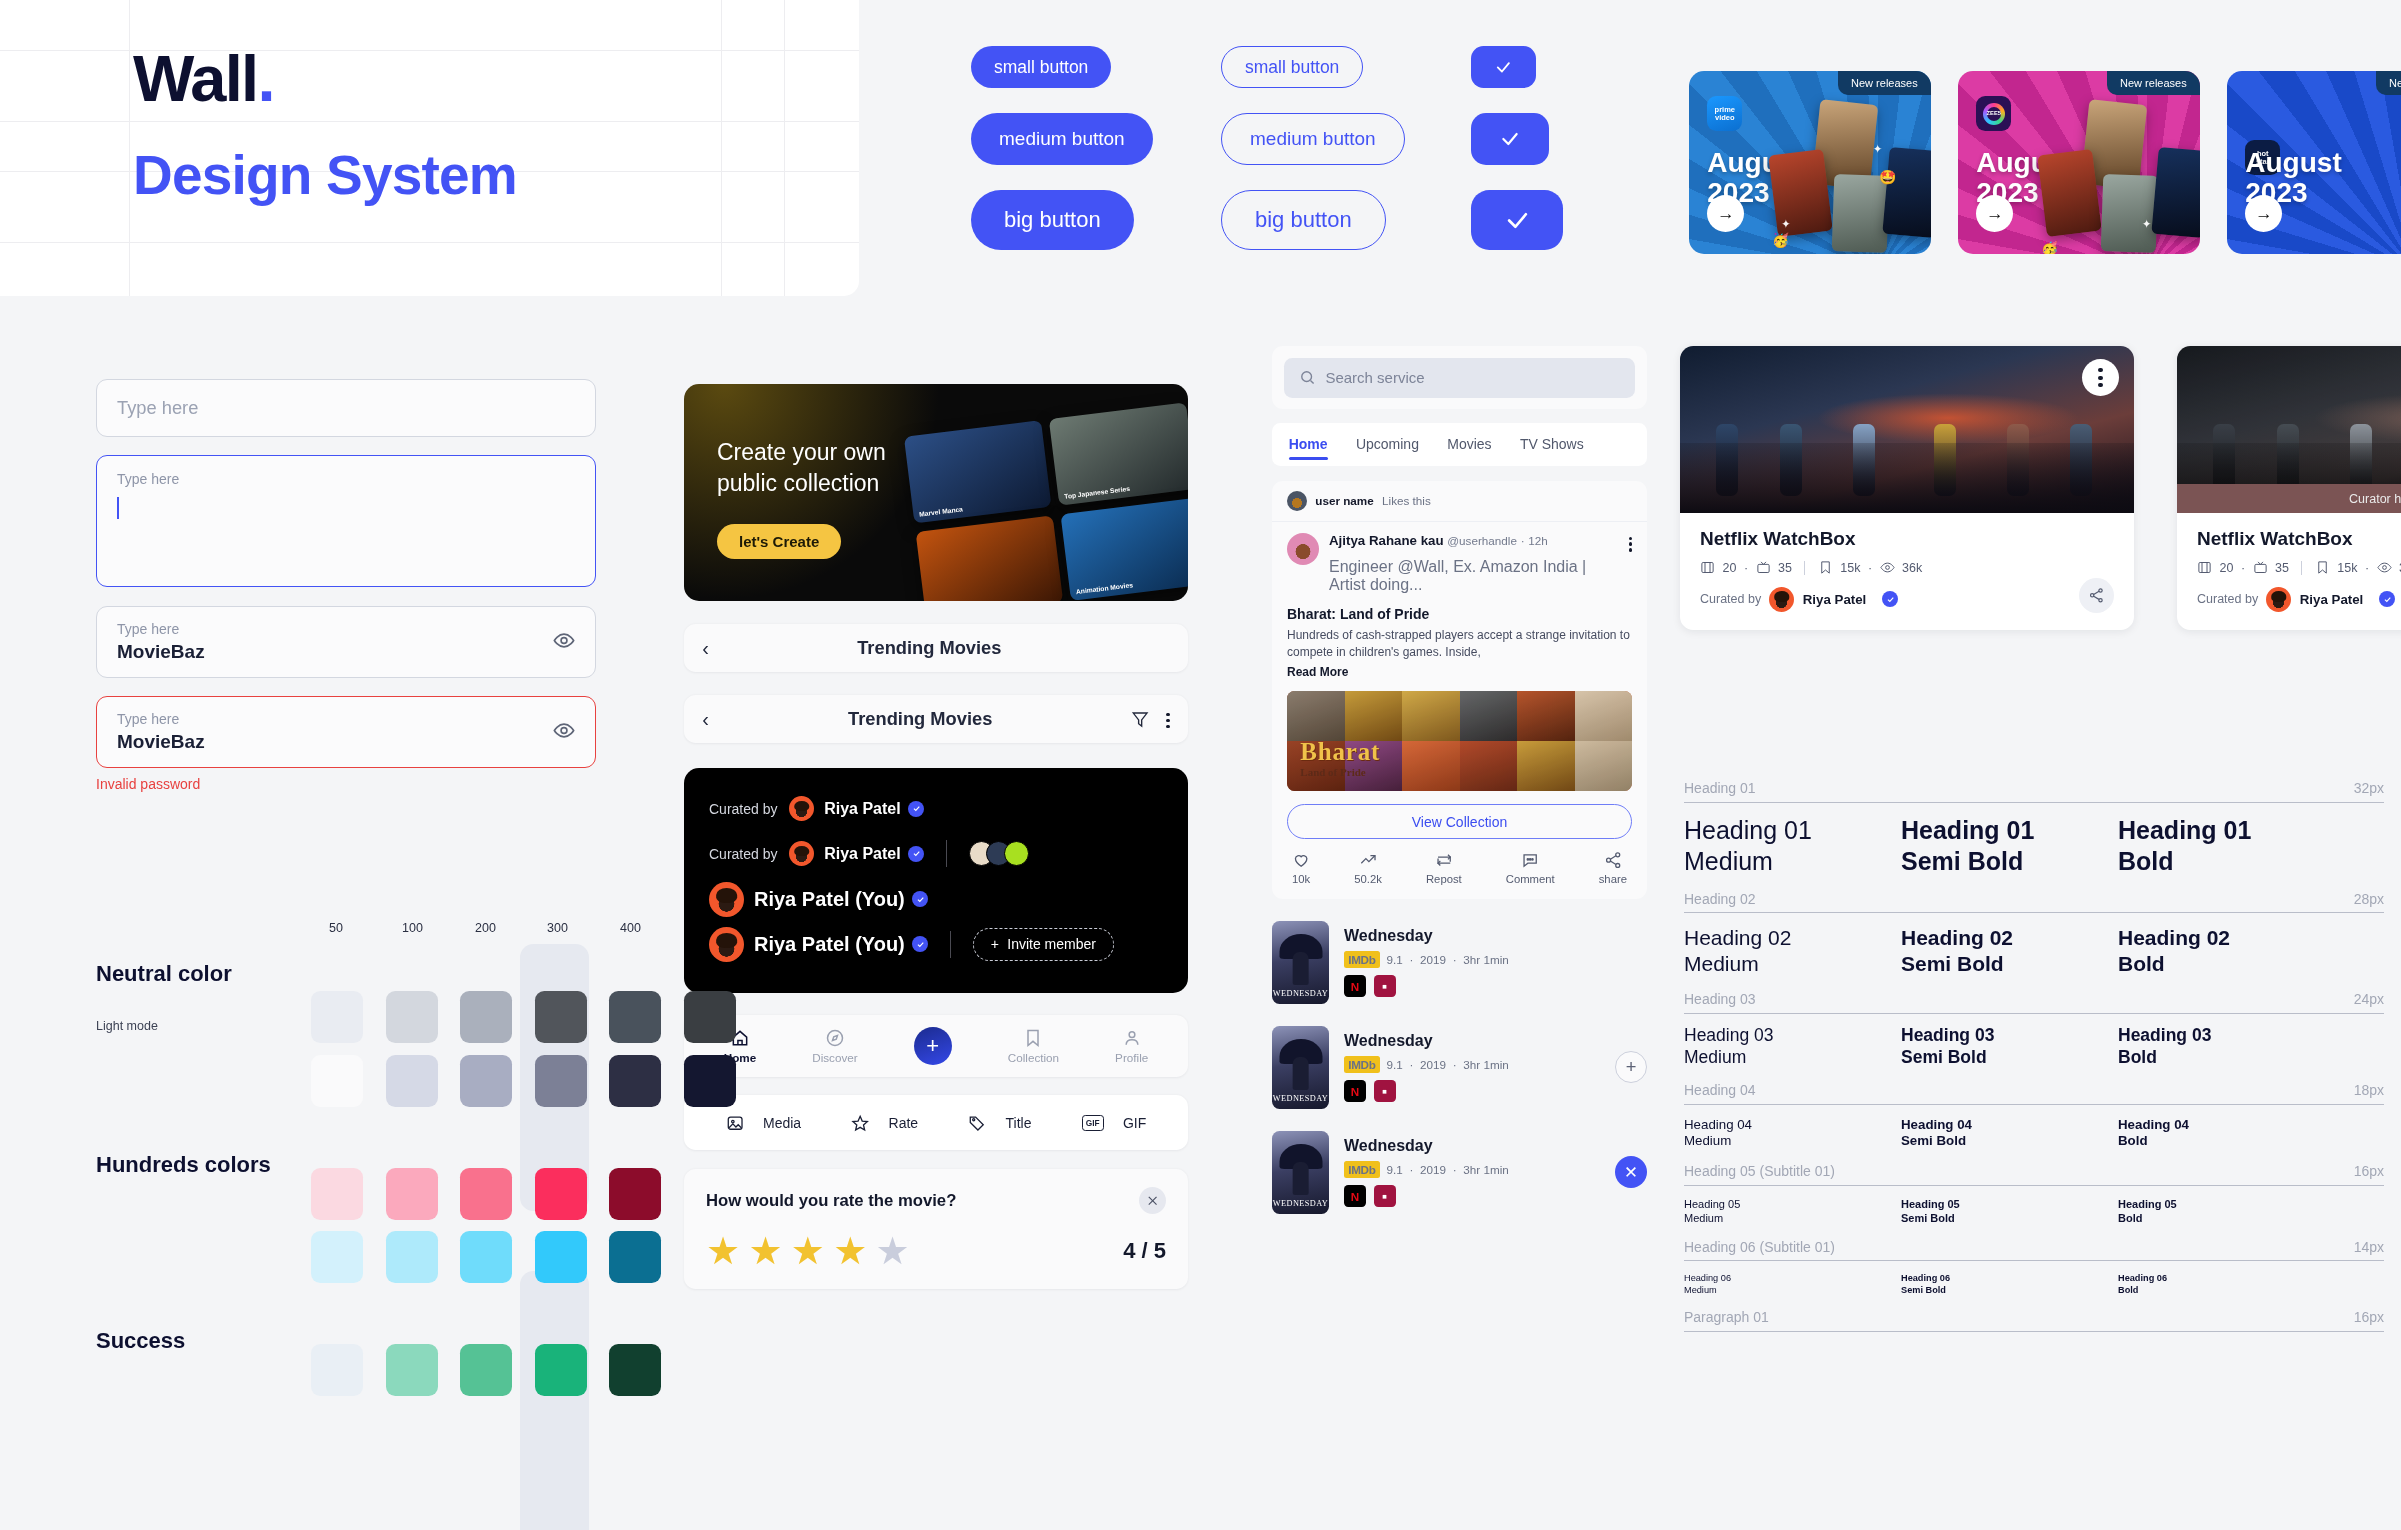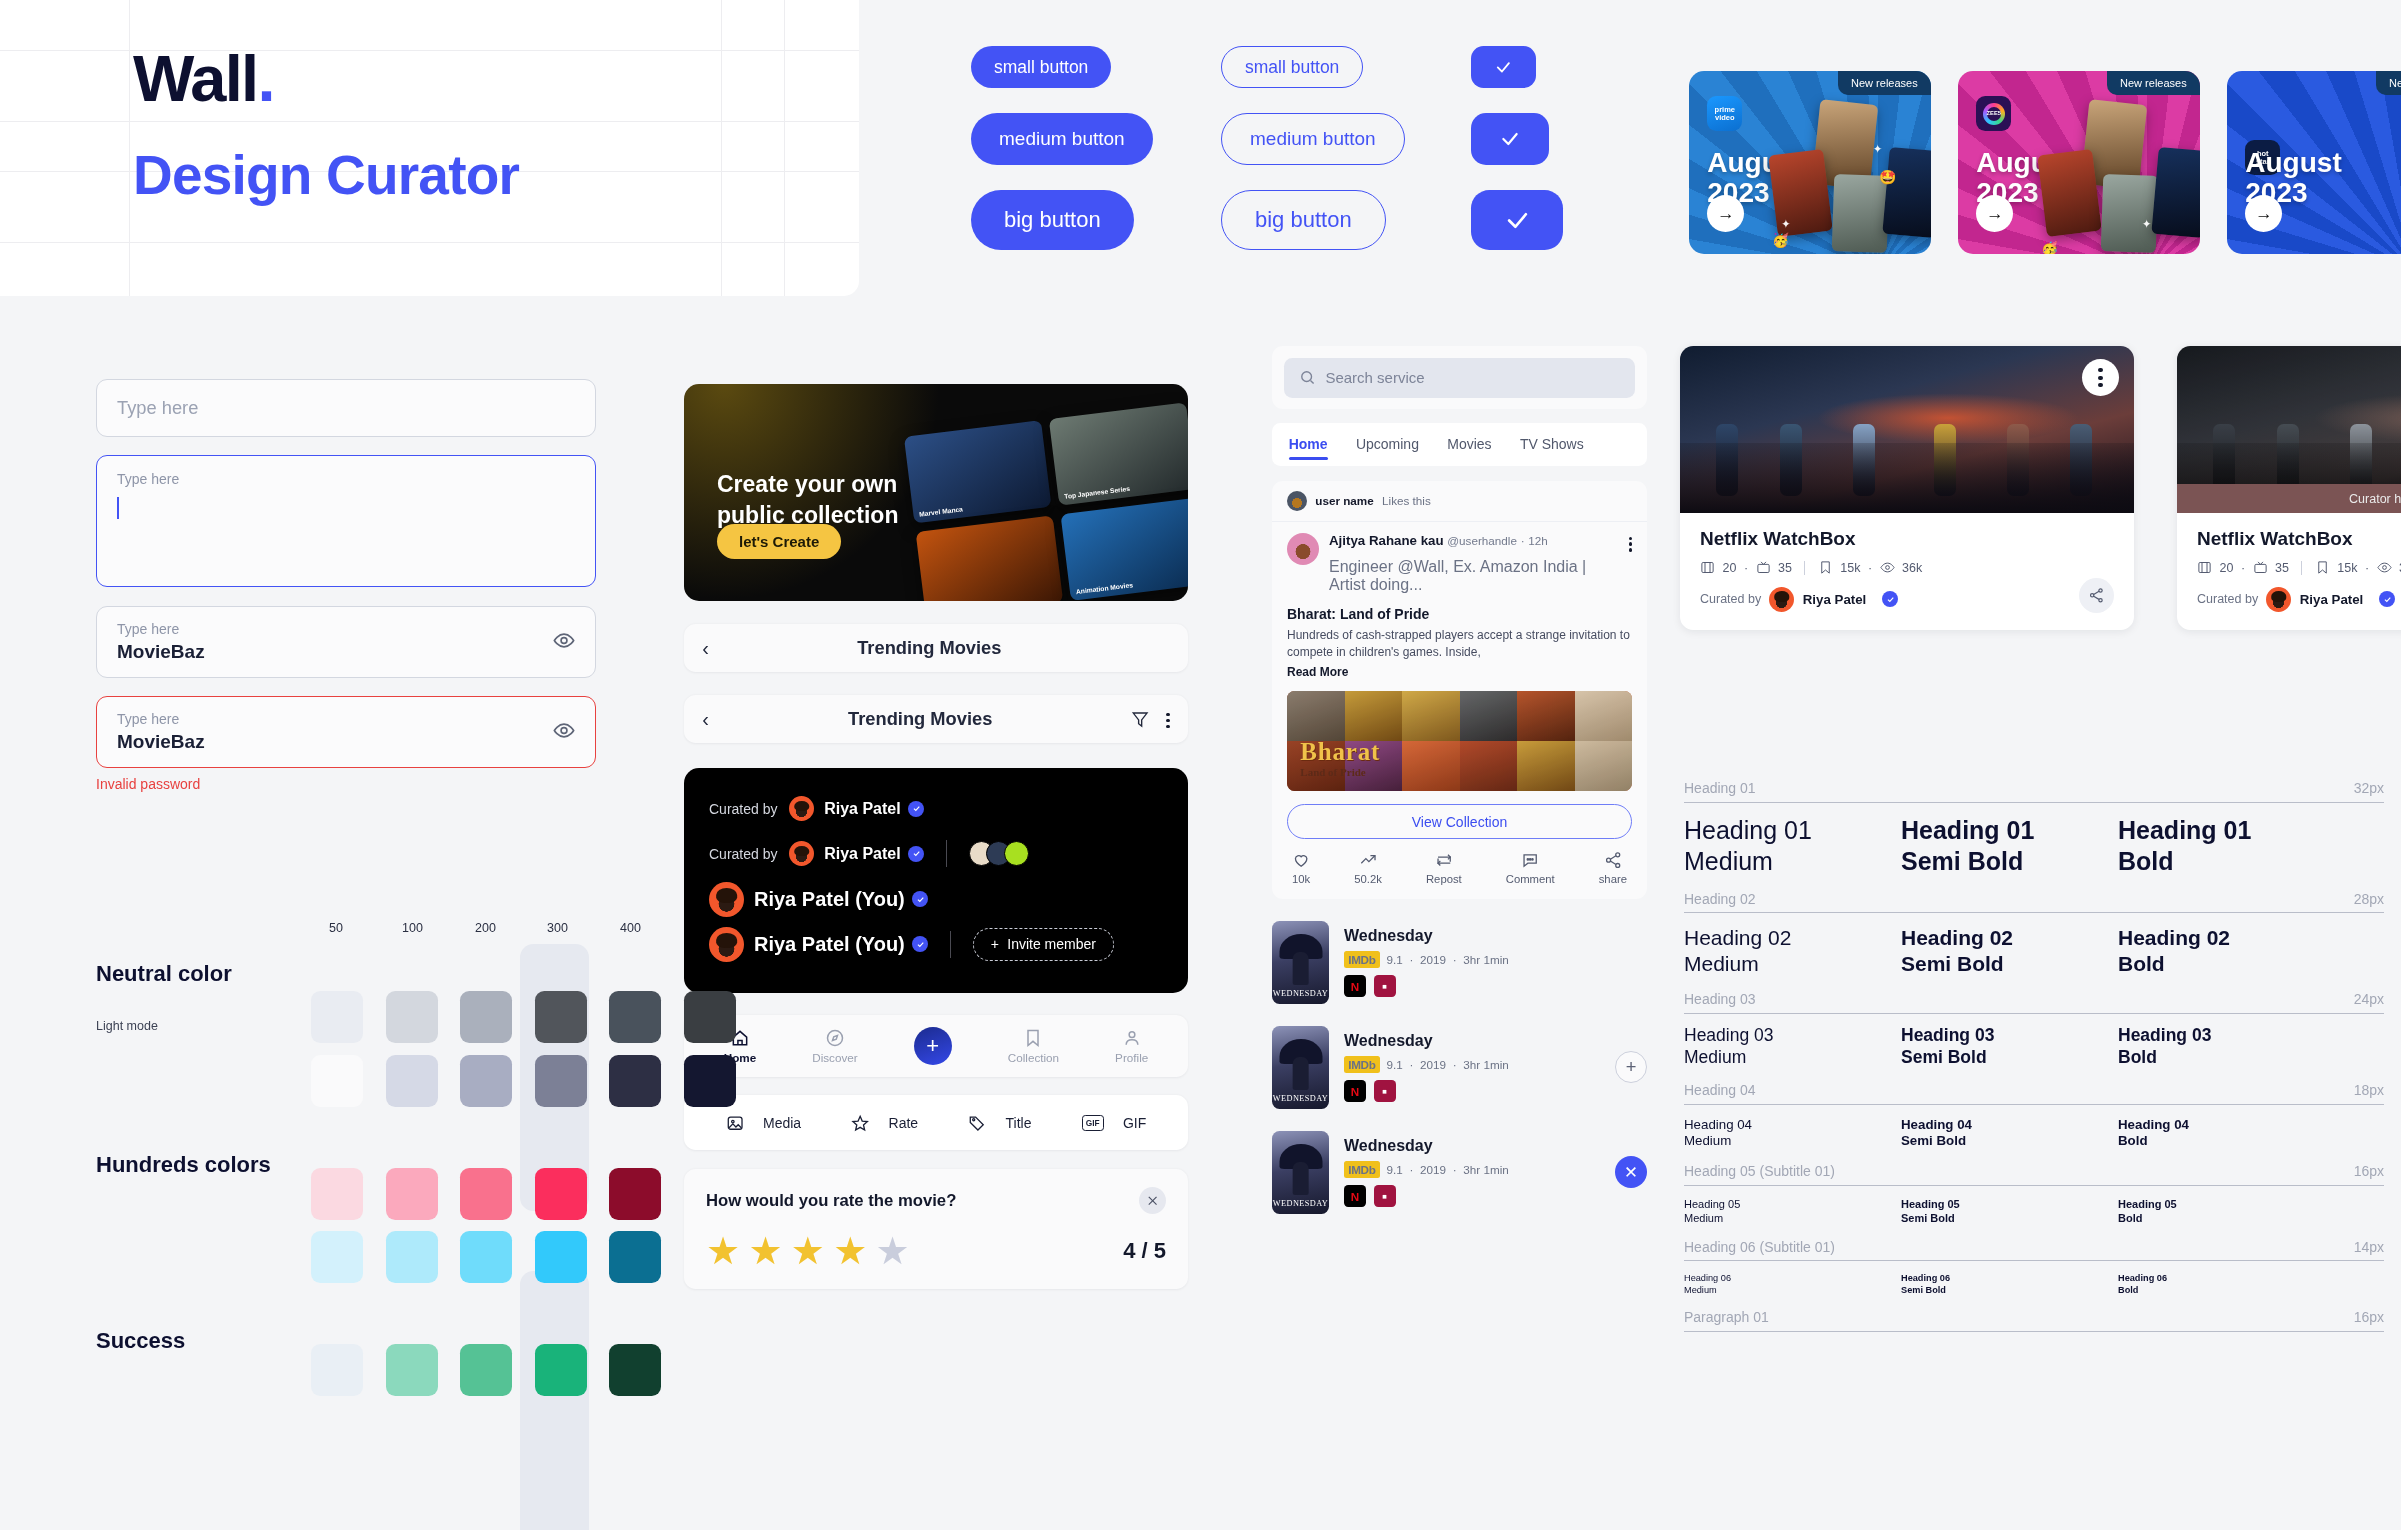--- a/index.html
+++ b/index.html
@@ -135,21 +135,21 @@
   .c-rows, .c-label, .c-sub { position: relative; z-index: 1; }
 
   
   .center { position: absolute; left: 684px; top: 384px; width: 504px; }
   .collection-hero {
     height: 217px; border-radius: 15px; position: relative; overflow: hidden;
     background: radial-gradient(circle at 8% 0%, #5b4a10 0%, #0a0a0a 42%),
                 radial-gradient(circle at 92% 48%, #c9a020 0%, #0a0a0a 48%), #060606;
   }
   .ch-title { position: absolute; left: 33px; top: 53px; color: #fff; font-size: 23px;
-              font-weight: 700; line-height: 1.33; margin-top: 32px; }
+              font-weight: 400; line-height: 1.33; }
   .ch-btn { position: absolute; left: 33px; top: 140px; background: #f5c542; color: #1d1a06;
             border: none; border-radius: 833px; padding: 0 22px; height: 35px; font-size: 15px;
             font-weight: 700; font-family: inherit; cursor: pointer; }
   .ch-cards { position: absolute; right: -10px; top: 35px; width: 284px; height: 183px;
               transform: rotate(-7deg); display: grid; grid-template-columns: 1fr 1fr;
               grid-gap: 8.3px; }
   .chc { border-radius: 7.5px; position: relative; overflow: hidden; box-shadow: 0 5.8px 15px rgba(0,0,0,.5); }
   .chc-1 { background: linear-gradient(150deg,#2c4f86,#0d1a33); height: 87px; }
   .chc-2 { background: linear-gradient(150deg,#6d7a72,#22292b); height: 87px; }
   .chc-3 { background: linear-gradient(150deg,#c2530f,#3a1604); height: 87px; }
@@ -351,21 +351,21 @@
   <div class="hero-grid">
     <div class="gl-h" style="top:50px"></div>
     <div class="gl-h" style="top:121px"></div>
     <div class="gl-h" style="top:171px"></div>
     <div class="gl-h" style="top:242px"></div>
     <div class="gl-v" style="left:129px"></div>
     <div class="gl-v" style="left:721px"></div>
     <div class="gl-v" style="left:784px"></div>
   </div>
   <div class="hero-brand"><span>Wall</span><span class="dot">.</span></div>
-  <div class="hero-sub">Design Curator</div>
+  <div class="hero-sub">Design System</div>
 </div>
 
 <div class="btn-area">
   <div class="btn-row">
     <div class="btn-col1"><button class="btn-fill bs">small button</button></div>
     <div class="btn-col2"><button class="btn-out bs">small button</button></div>
     <div class="btn-col3">
         <div class="chk chk-s">
       <svg width="16.7" height="16.7" viewBox="0 0 24 24">
             <polyline points="4,12 10,18 20,6"></polyline>

